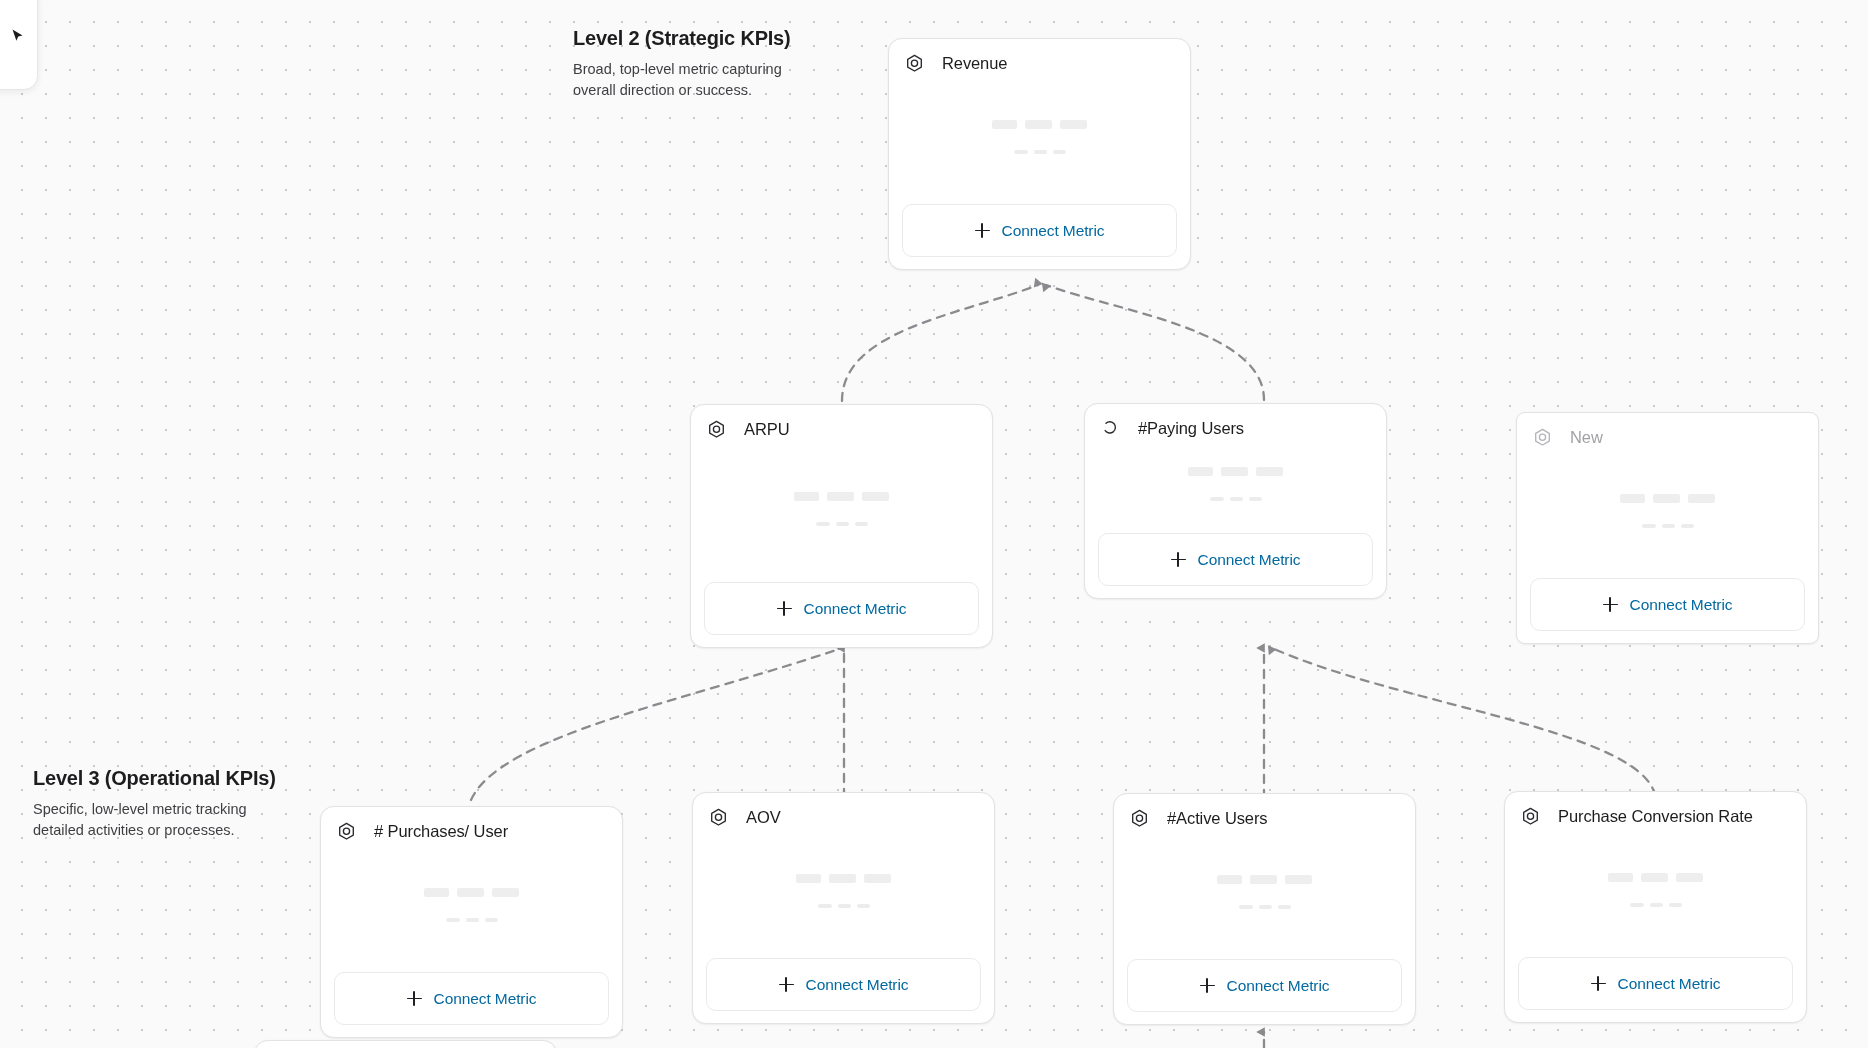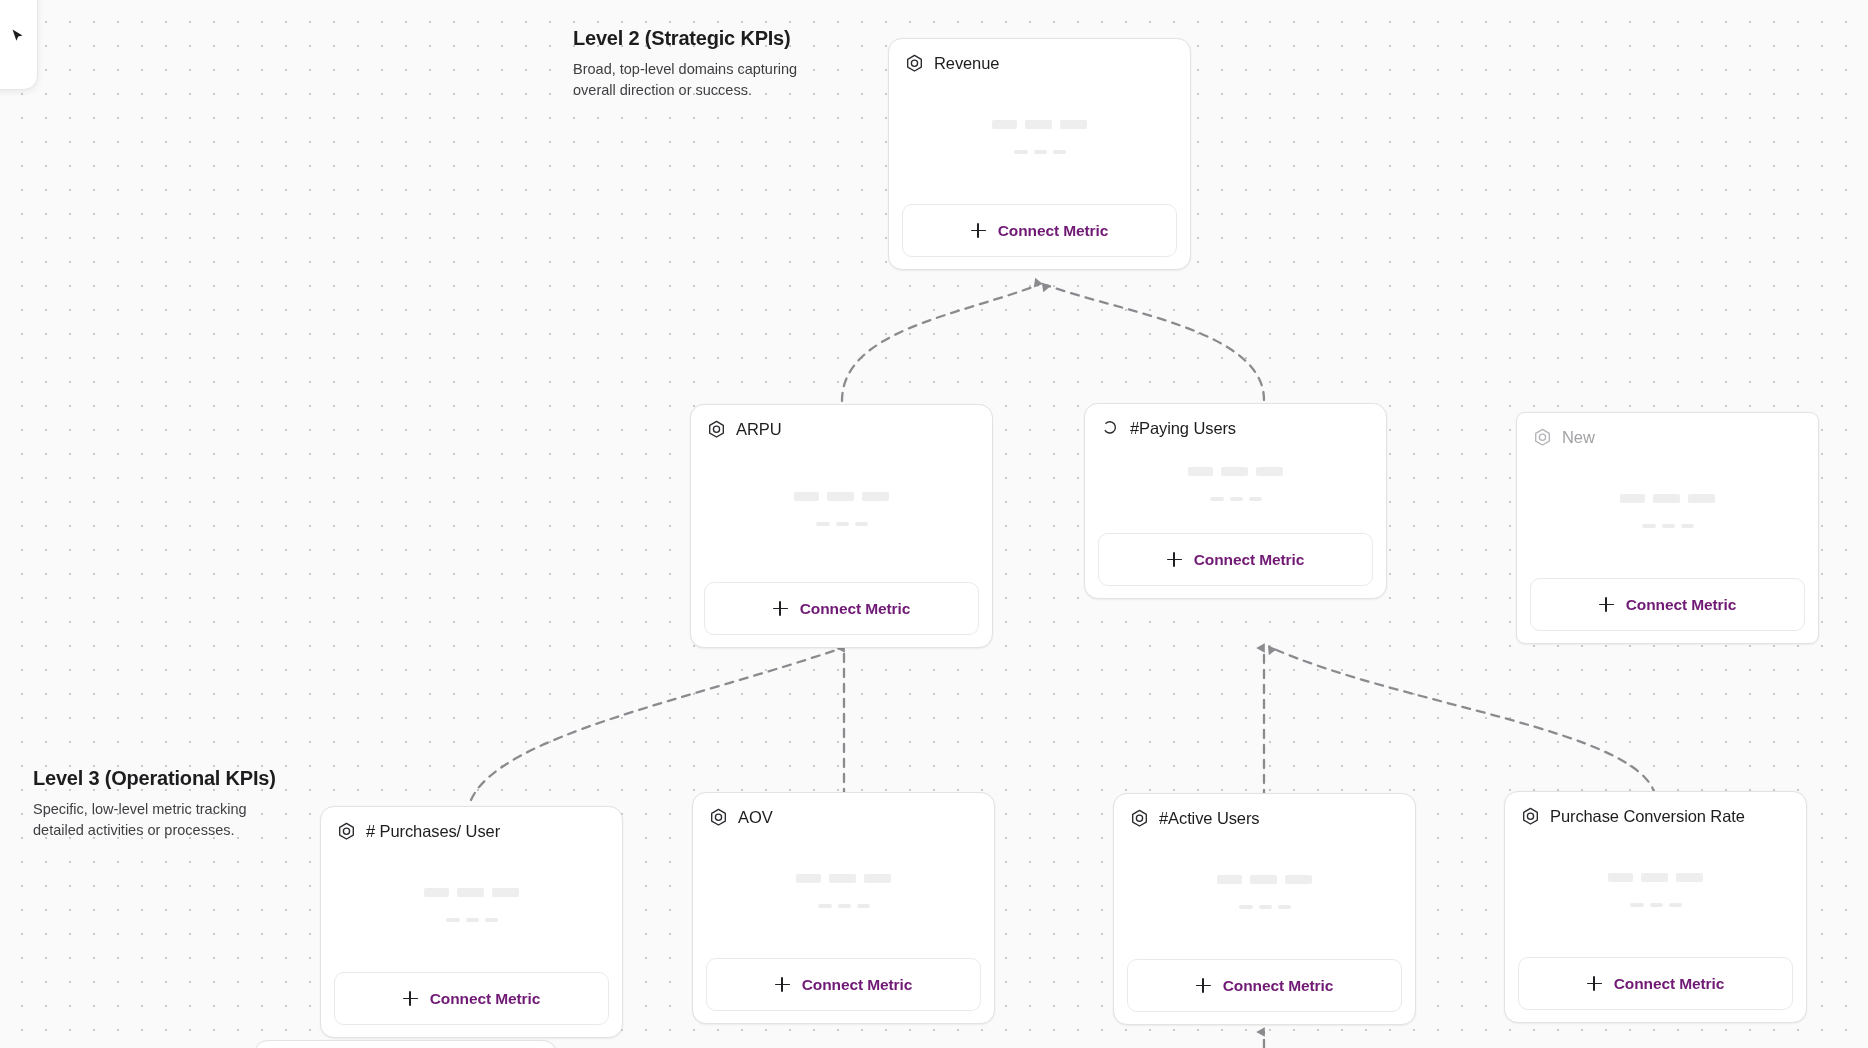--- a/index.html
+++ b/index.html
@@ -61,21 +61,21 @@
     box-shadow: 0 1px 2px rgba(16,16,20,0.05), 0 0 0 0.5px rgba(16,16,20,0.02);
     display: flex;
     flex-direction: column;
     padding: 13px 13px 12px 13px;
     z-index: 3;
   }
 
   .card-head {
     display: flex;
     align-items: center;
-    gap: 10px;
+    gap: 18px;
     padding: 2px 2px 0 3px;
   }
 
   .card-icon {
     width: 19px;
     height: 19px;
     flex: 0 0 19px;
     display: flex;
     align-items: center;
     justify-content: center;
@@ -134,22 +134,22 @@
   .plus-icon::before, .plus-icon::after {
     content: "";
     position: absolute;
     background: #202024;
     border-radius: 1px;
   }
   .plus-icon::before { left: 0; right: 0; top: 6.6px; height: 1.8px; }
   .plus-icon::after  { top: 0; bottom: 0; left: 6.6px; width: 1.8px; }
   .connect-label {
     font-size: 15.5px;
-    font-weight: 700;
-    color: #701a75;
+    font-weight: 400;
+    color: #0369a1;
     letter-spacing: -0.1px;
     white-space: nowrap;
   }
 
   
   #corner-panel {
     position: absolute;
     left: -42px;
     top: -18px;
     width: 80px;
@@ -193,21 +193,21 @@
   </svg>
 
   <div id="corner-panel">
     <svg width="16" height="16" viewBox="0 0 16 16">
       <path d="M2.5 1.5 L12.5 7.6 L8.2 8.6 L6.4 12.8 Z" fill="#1d1d1f"></path>
     </svg>
   </div>
 
   <div class="level-label" style="left:573px; top:27px;">
     <div class="level-title">Level 2 (Strategic KPIs)</div>
-    <div class="level-desc">Broad, top-level domains capturing overall direction or success.</div>
+    <div class="level-desc">Broad, top-level metric capturing overall direction or success.</div>
   </div>
 
 
   <div class="level-label" style="left:33px; top:767px;">
     <div class="level-title">Level 3 (Operational KPIs)</div>
     <div class="level-desc">Specific, low-level metric tracking detailed activities or processes.</div>
   </div>
 
   <div class="card" style="left:888px; top:38px; width:303px; height:232px;">
     <div class="card-head">

